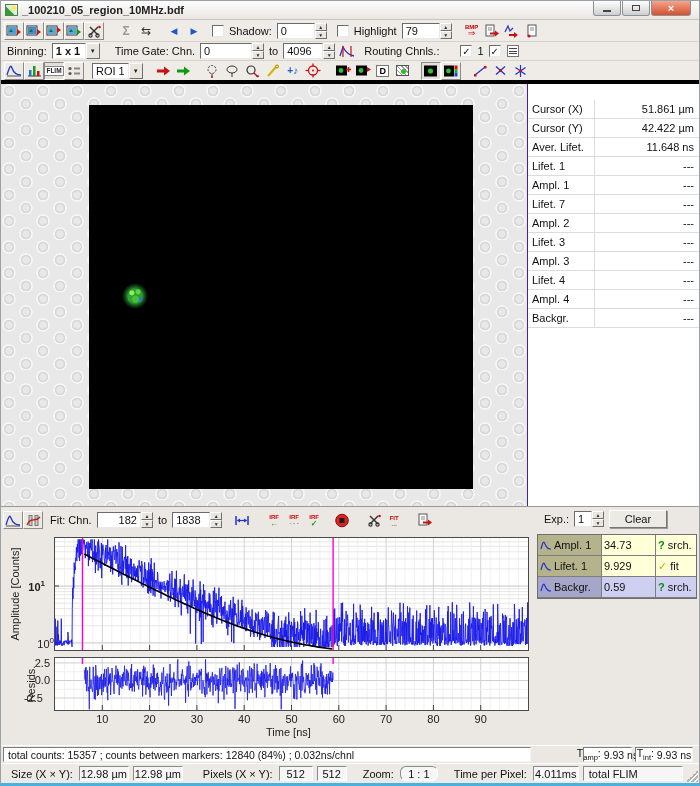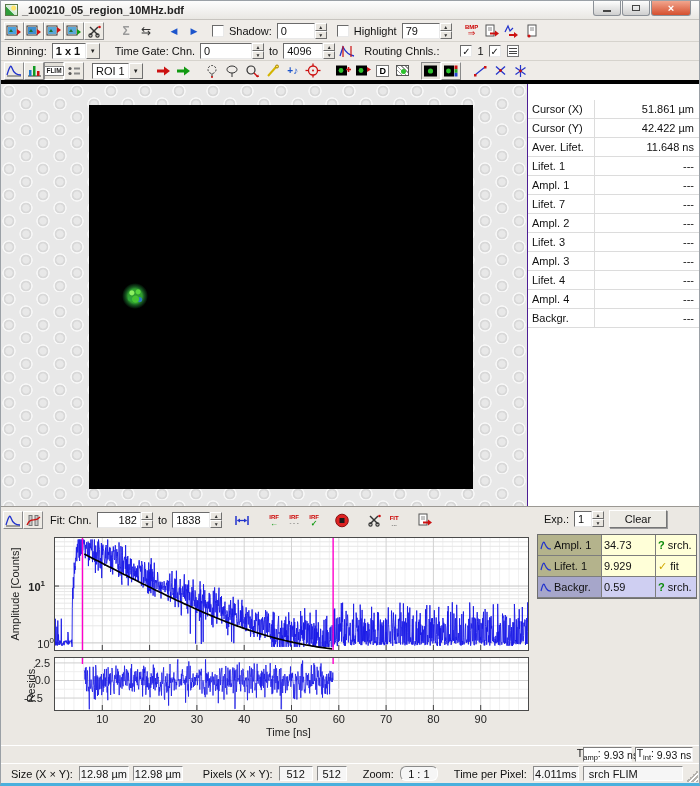--- a/index.html
+++ b/index.html
@@ -801,20 +801,21 @@
       <div class="xtick" style="left: 180.9px; top: 206px;">30</div>
       <div class="xtick" style="left: 228.2px; top: 206px;">40</div>
       <div class="xtick" style="left: 275.5px; top: 206px;">50</div>
       <div class="xtick" style="left: 322.8px; top: 206px;">60</div>
       <div class="xtick" style="left: 370.1px; top: 206px;">70</div>
       <div class="xtick" style="left: 417.4px; top: 206px;">80</div>
       <div class="xtick" style="left: 464.7px; top: 206px;">90</div>
     </div>
 
   <div id="counts-row">
+    <div id="counts-box" class="sunken">total counts: 15357 ; counts between markers: 12840 (84%) ; 0.032ns/chnl</div>
     <div id="chi2-box" class="statbox sunken">
       <span>X²:</span>&nbsp;<span>0.677</span>
     </div>
     <div id="tamp-box" class="statbox sunken">
       <span><span>T</span><sub>amp</sub><span>:</span></span>&nbsp;<span>9.93 ns</span>
     </div>
     <div id="tint-box" class="statbox sunken">
       <span><span>T</span><sub>int</sub><span>:</span></span>&nbsp;<span>9.93 ns</span>
     </div>
   </div>
@@ -827,18 +828,18 @@
         <div style="width: 14px; flex: 0 0 auto;"></div>
         <div class="sb-label">Pixels (X × Y):</div>
         <div class="sb-box" style="width: 34px; flex: 0 0 auto;">512</div>
         <div class="sb-box" style="width: 30px; flex: 0 0 auto;">512</div>
         <div style="width: 10px; flex: 0 0 auto;"></div>
         <div class="sb-label">Zoom:</div>
         <div class="sb-box" style="width: 38px; flex: 0 0 auto; border-radius: 6px;">1 : 1</div>
         <div style="width: 10px; flex: 0 0 auto;"></div>
         <div class="sb-label">Time per Pixel:</div>
         <div class="sb-box" style="width: 46px; flex: 0 0 auto;">4.011ms</div>
-        <div class="sb-box sb-flex">srch FLIM</div>
+        <div class="sb-box sb-flex">total FLIM</div>
       </span>
     <div id="grip"></div>
   </div>
 
 </div>
 
 </body></html>

